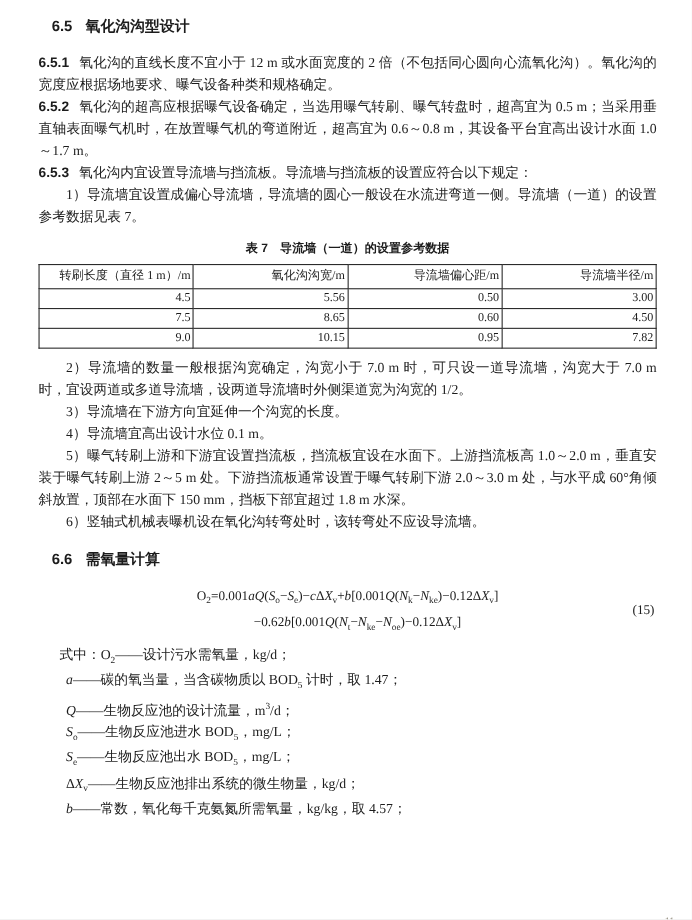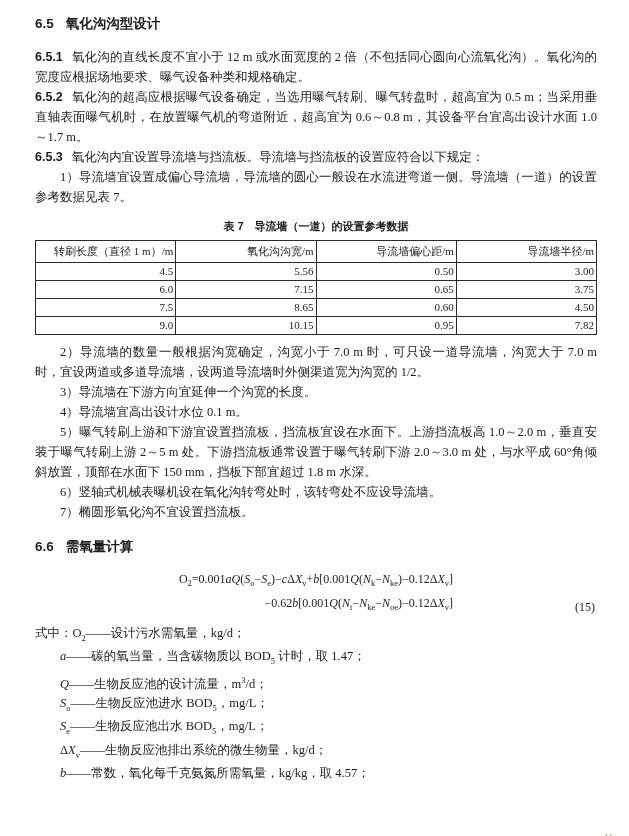--- a/index.html
+++ b/index.html
@@ -14,21 +14,21 @@
     line-height:20px;
     padding:8px 32px 0 35px;
     box-sizing:border-box;
     text-align:justify;
     overflow:hidden;
   }
   .sec-heading{
     font-family:"Liberation Sans","DejaVu Sans",sans-serif;
     font-weight:bold;
     font-size:13.5px;
-    margin:6px 0 13px 0;
+    margin:6px 0 13px 12px;
     text-align:left;
   }
   .sec-heading .hno{margin-right:12px;}
   .sec-heading.second{margin-top:15px;margin-bottom:12px;}
   p{margin:0;}
   .clause .cno{
     font-family:"Liberation Sans","DejaVu Sans",sans-serif;
     font-weight:bold;
     margin-right:9px;
   }
@@ -54,27 +54,27 @@
     line-height:15px;
   }
   table.ref th{padding:3px 2px;}
   .formula{
     position:relative;
     text-align:center;
     margin:7px 0 6px 0;
     font-size:12px;
     line-height:20px;
   }
-  .f-lines{display:inline-block;text-align:right;}
+  .f-lines{display:inline-block;text-align:center;}
   .f-line2{padding-left:18px;}
-  .eqno{position:absolute;right:2px;bottom:1px;}
+  .eqno{position:absolute;right:2px;bottom:16px;}
   sub,sup{font-size:8.5px;}
   .defs{line-height:19px;}
   .def-line{padding-left:25px;}
-  .def-line.first{padding-left:0;}
+  .def-line.first{padding-left:0;margin-left:19px;}
   .pageno{
     position:absolute;
     right:16px;top:827px;
     font-size:9px;
     color:#8a8474;
   }
 </style>
 </head>
 <body>
 
@@ -108,46 +108,39 @@
       </tr>
     </thead>
     <tbody>
       <tr>
         <td>4.5</td>
         <td>5.56</td>
         <td>0.50</td>
         <td>3.00</td>
       </tr>
       <tr>
-        <td>6.0</td>
-        <td>7.15</td>
-        <td>0.65</td>
-        <td>3.75</td>
-      </tr>
-      <tr>
         <td>7.5</td>
         <td>8.65</td>
         <td>0.60</td>
         <td>4.50</td>
       </tr>
       <tr>
         <td>9.0</td>
         <td>10.15</td>
         <td>0.95</td>
         <td>7.82</td>
       </tr>
     </tbody>
   </table>
 
   <p class="numitem">2）导流墙的数量一般根据沟宽确定，沟宽小于 7.0 m 时，可只设一道导流墙，沟宽大于 7.0 m 时，宜设两道或多道导流墙，设两道导流墙时外侧渠道宽为沟宽的 1/2。</p>
   <p class="numitem">3）导流墙在下游方向宜延伸一个沟宽的长度。</p>
   <p class="numitem">4）导流墙宜高出设计水位 0.1 m。</p>
   <p class="numitem">5）曝气转刷上游和下游宜设置挡流板，挡流板宜设在水面下。上游挡流板高 1.0～2.0 m，垂直安装于曝气转刷上游 2～5 m 处。下游挡流板通常设置于曝气转刷下游 2.0～3.0 m 处，与水平成 60°角倾斜放置，顶部在水面下 150 mm，挡板下部宜超过 1.8 m 水深。</p>
   <p class="numitem">6）竖轴式机械表曝机设在氧化沟转弯处时，该转弯处不应设导流墙。</p>
-  <p class="numitem">7）椭圆形氧化沟不宜设置挡流板。</p>
 
   <div class="sec-heading second">
     <span class="hno">6.6</span><span>需氧量计算</span>
   </div>
 
 
   <div class="formula">
     <div class="f-lines">
       <div>O<sub>2</sub>=0.001<i>aQ</i>(<i>S</i><sub>o</sub>−<i>S</i><sub>e</sub>)−<i>c</i>Δ<i>X</i><sub>v</sub>+<i>b</i>[0.001<i>Q</i>(<i>N</i><sub>k</sub>−<i>N</i><sub>ke</sub>)−0.12Δ<i>X</i><sub>v</sub>]</div>
       <div class="f-line2">−0.62<i>b</i>[0.001<i>Q</i>(<i>N</i><sub>t</sub>−<i>N</i><sub>ke</sub>−<i>N</i><sub>oe</sub>)−0.12Δ<i>X</i><sub>v</sub>]</div>

